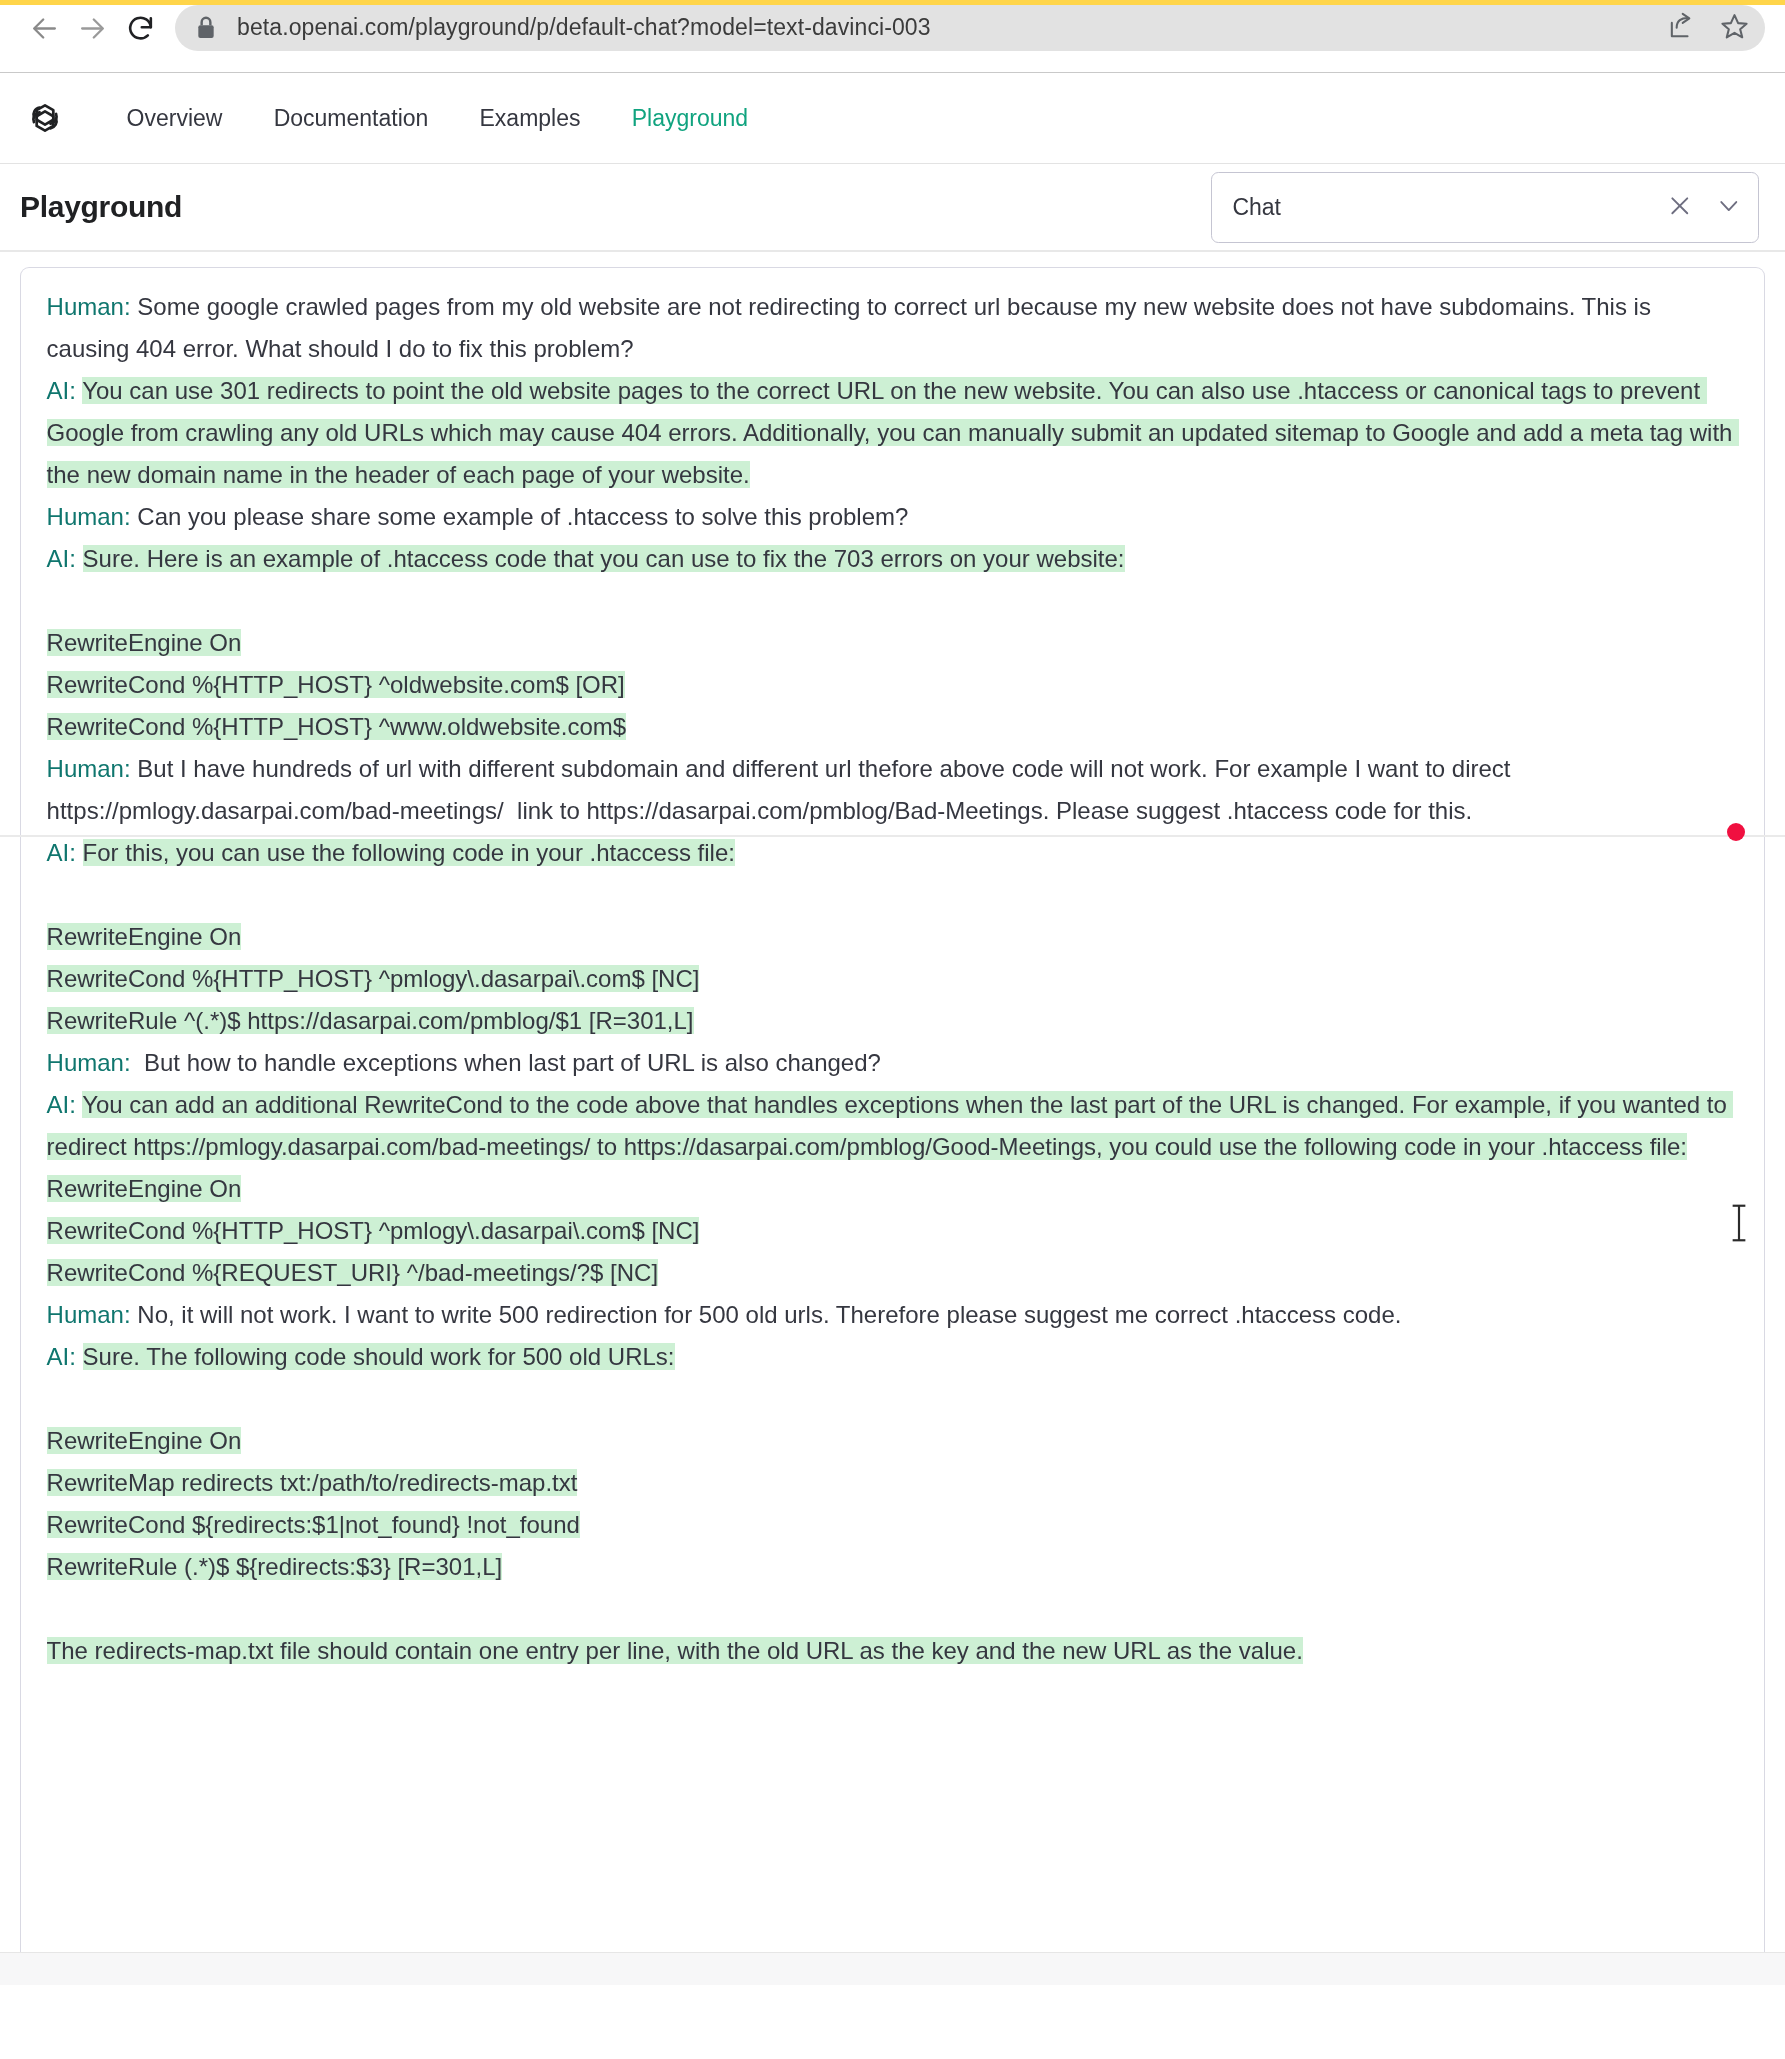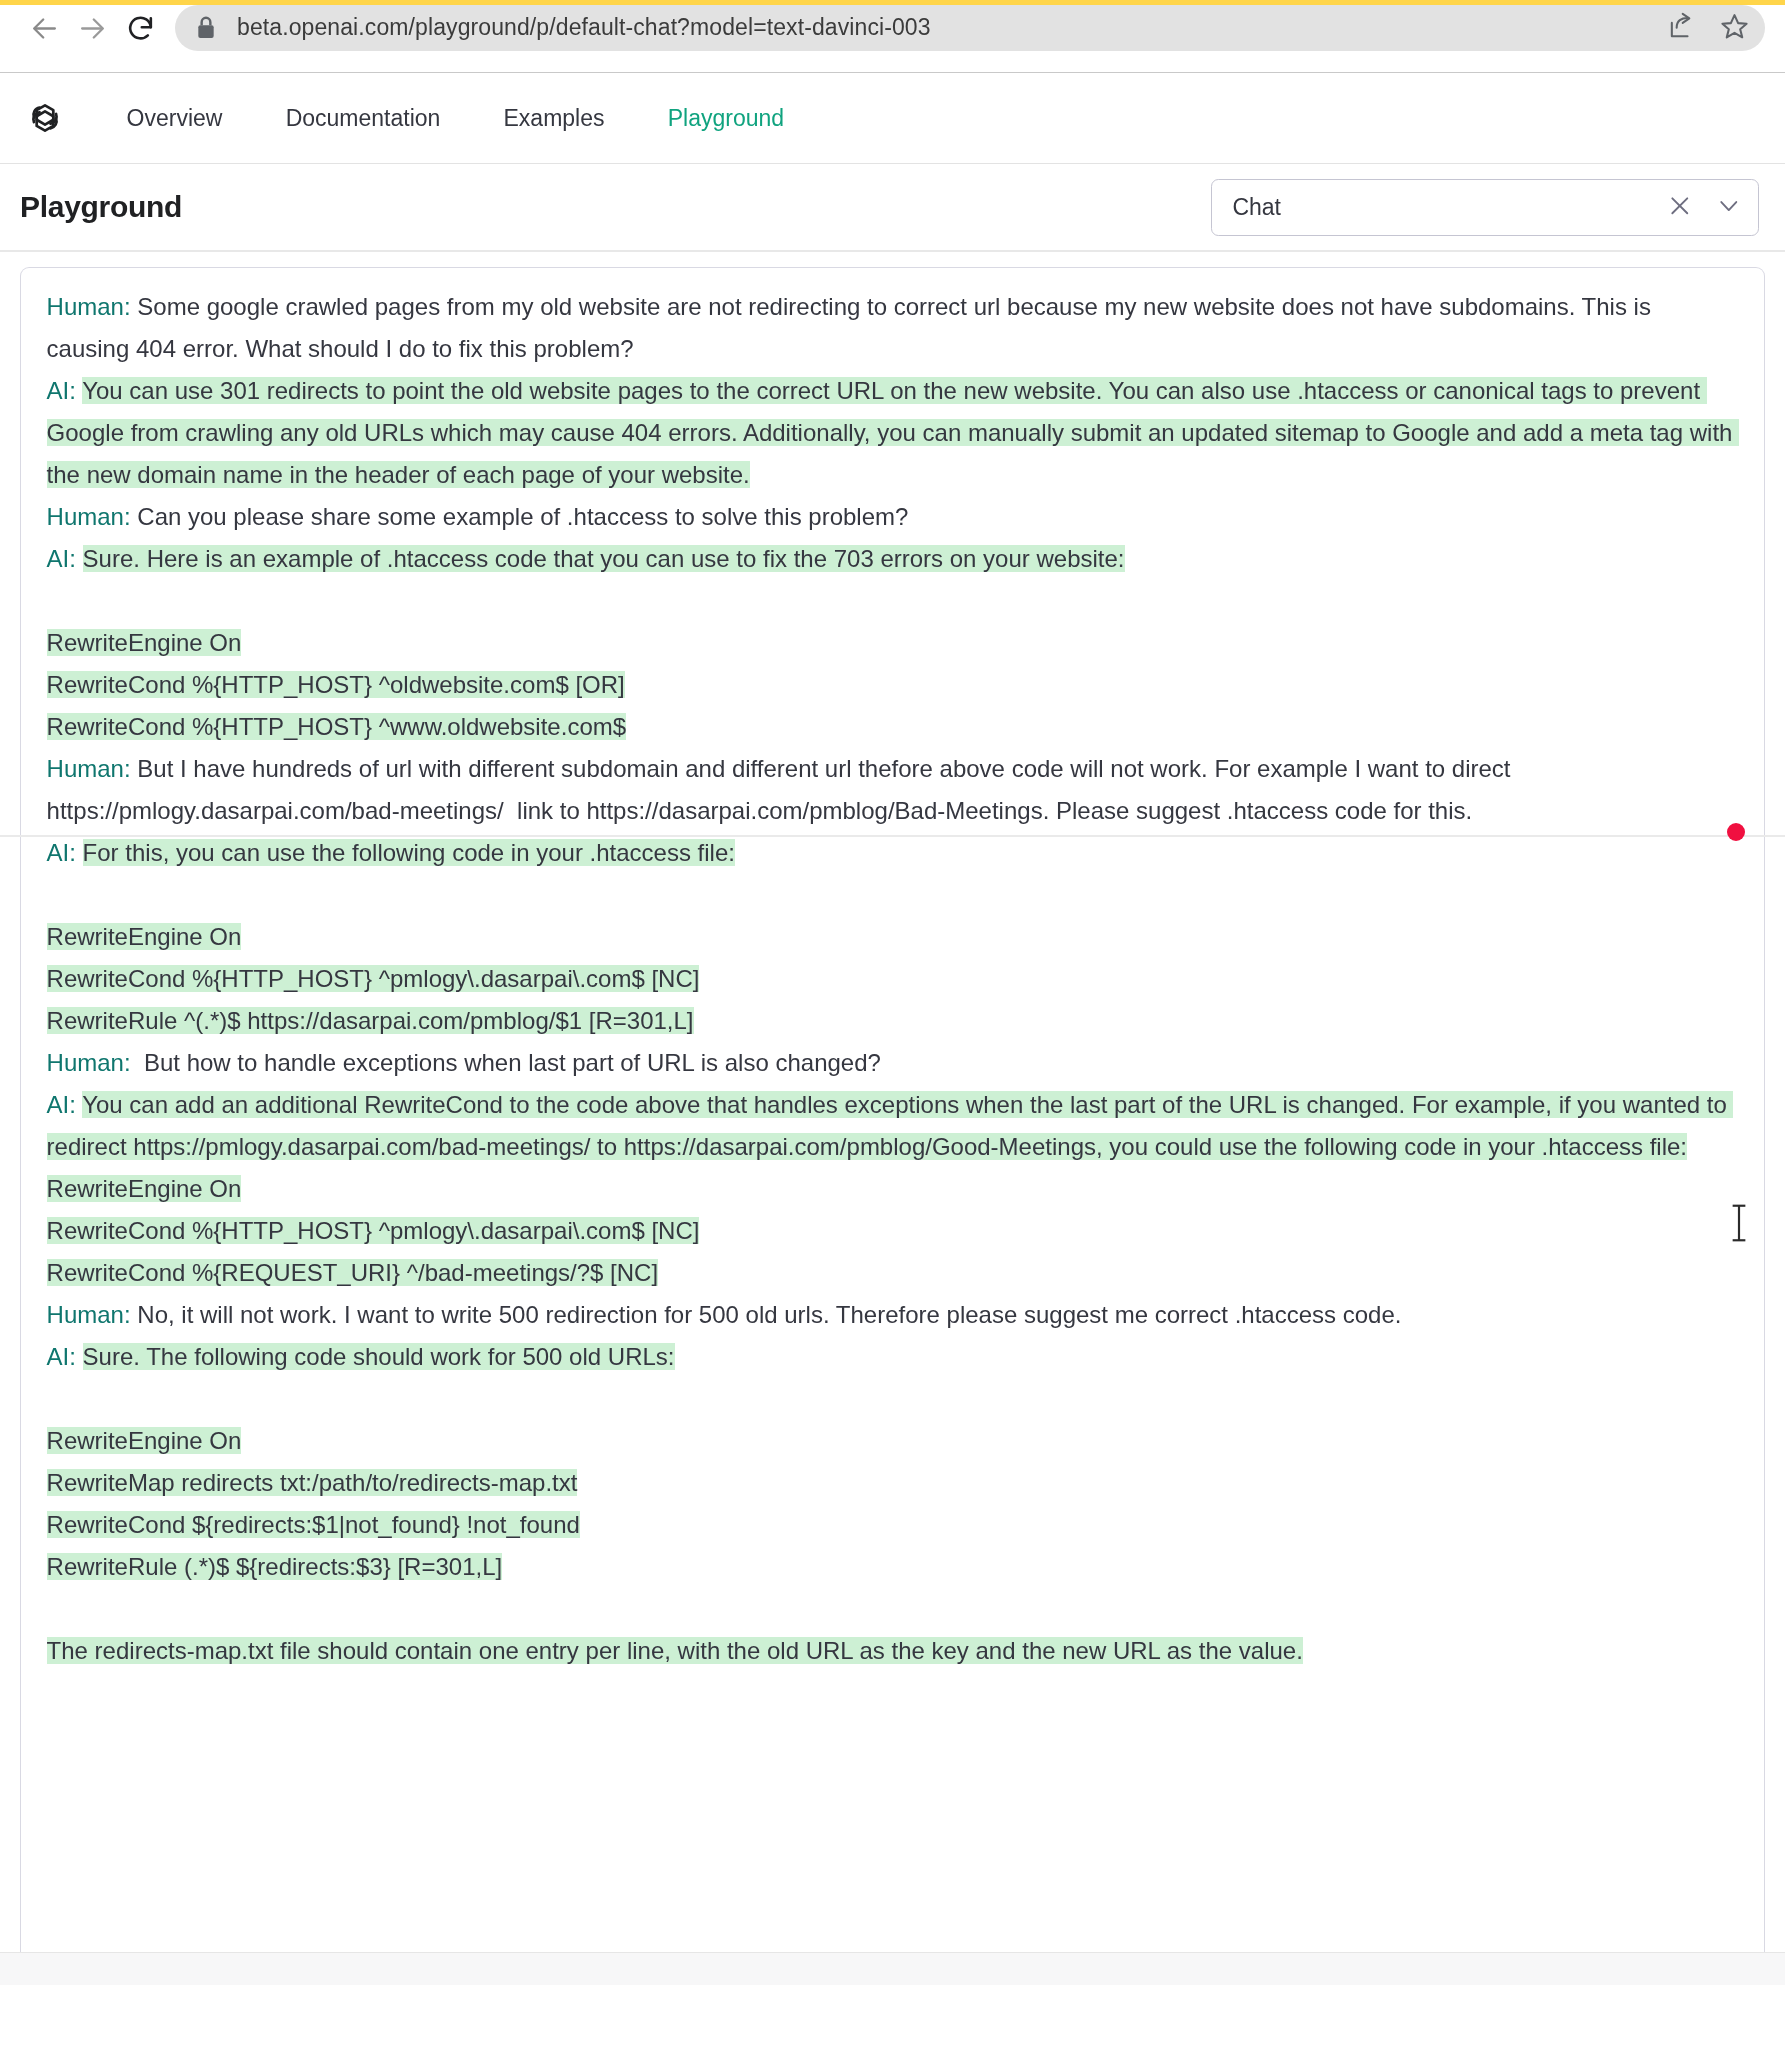--- a/index.html
+++ b/index.html
@@ -37,36 +37,36 @@
     display: flex; align-items: center; gap: 24px;
   }
   .chrome-sep { height: 1.8px; background: #c9c9c9; width: 100%; }
 
   
   .site-nav {
     height: 90px; display: flex; align-items: center;
     padding: 0 24px; background: #ffffff;
   }
   .brand-logo { width: 42px; height: 42px; flex: 0 0 auto; margin-right: 35px; }
-  .nav-links { display: flex; align-items: center; gap: 12px; }
+  .nav-links { display: flex; align-items: center; gap: 0; }
   .nav-link {
     font-size: 23px; color: #353740; padding: 0 25.6px;
     white-space: nowrap; cursor: pointer;
   }
   .nav-link.active { color: #10a37f; }
   .page-divider { height: 0.9px; background: #e3e3e3; width: 100%; }
 
   
   .pg-header {
     height: 86px; display: flex; align-items: center;
     justify-content: space-between; padding: 0 25.6px 0 20px;
   }
   .pg-title { font-size: 30px; font-weight: bold; color: #202123; letter-spacing: -0.3px; }
   .preset-select {
-    width: 548px; height: 57px; border: 1.8px solid #c5c5d2;
+    width: 548px; height: 71px; border: 1.8px solid #c5c5d2;
     border-radius: 7.3px; display: flex; align-items: center;
     padding: 0 16.4px 0 20px; background: #fff; position: relative;
   }
   .preset-value { font-size: 23px; color: #353740; flex: 1 1 auto; }
   .preset-actions { display: flex; align-items: center; gap: 24px; }
   .hdr-rule { height: 1.8px; background: #e8e8e8; width: 100%; }
 
   
   .editor-wrap { padding: 14.6px 20px 0 20px; position: relative; }
   .editor {

